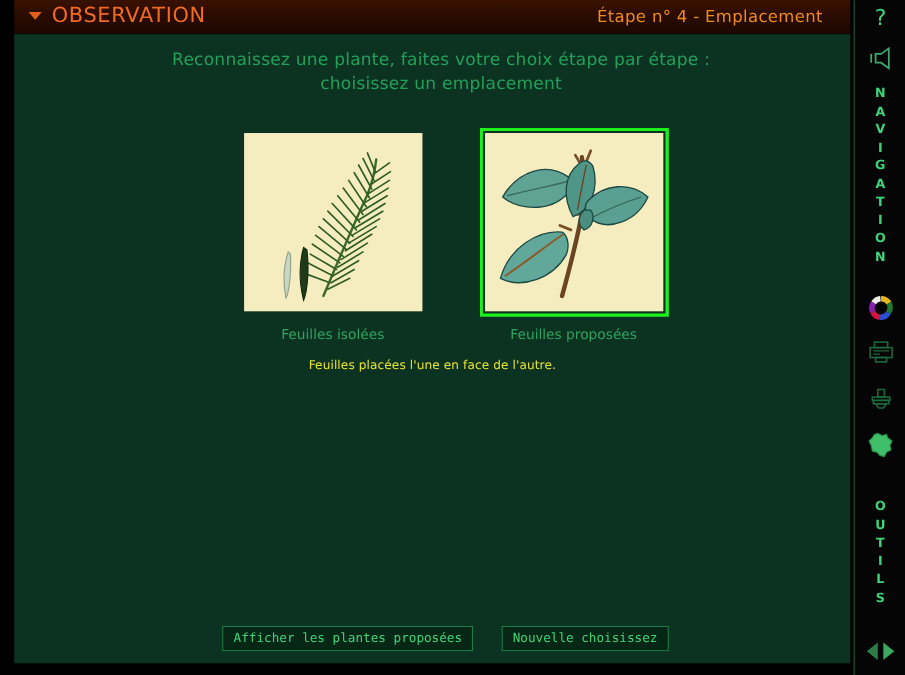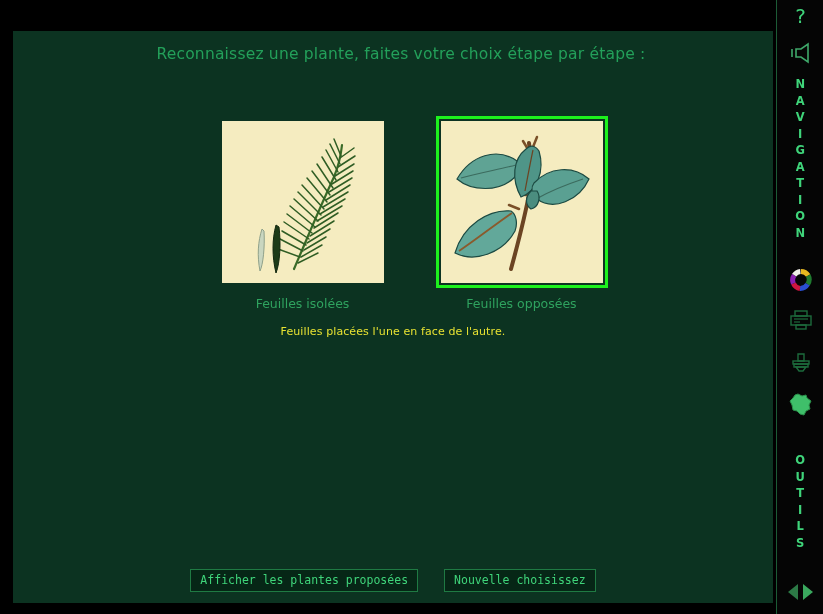--- a/index.html
+++ b/index.html
@@ -111,21 +111,21 @@
     width: 760px;
     text-align: center;
     color: #e8e232;
     font-size: 11px;
     letter-spacing: 0.1px;
   }
 
   
   #bottom-bar {
     position: absolute;
-    left: 0; bottom: 11px;
+    left: 12px; bottom: 11px;
     width: 760px;
     display: flex;
     justify-content: center;
     gap: 26px;
   }
   .btn {
     background: #062616;
     border: 1px solid #1f7a43;
     color: #3fd47a;
     font-family: "DejaVu Sans Mono", monospace;
@@ -196,25 +196,33 @@
     border-bottom: 8px solid transparent;
     border-left: 10px solid #3aa85e;
     cursor: pointer;
   }
 </style>
 </head>
 <body>
 
 <div id="app">
 
+  <div id="header">
+    <div id="header-left">
+      <span class="tri-down"></span>
+      <span id="app-title">OBSERVATION</span>
+    </div>
+    <div id="header-step">Étape n° 4 - Emplacement</div>
+  </div>
 
   <div id="content">
 
     <div id="instructions">
       <div>Reconnaissez une plante, faites votre choix étape par étape :</div>
+      <div>choisissez un emplacement</div>
     </div>
 
     <div id="choices">
 
       <div class="choice">
         <div class="thumb-wrap">
           <div class="thumb">
             <svg viewBox="0 0 162 162" width="100%" height="100%">
               <rect x="0" y="0" width="162" height="162" fill="#f5ecc0"></rect>
               <g stroke="#2f5d24" stroke-width="1.5" fill="none" stroke-linecap="round">
@@ -281,21 +289,21 @@
                 <path d="M84 70 C 87 54, 90 38, 92 29" stroke="#6b4423" fill="none"></path>
                 <path d="M93 62 C 108 46, 132 44, 148 58 C 138 80, 112 90, 96 78 C 90 72, 90 66, 93 62 Z" fill="#5aa092"></path>
                 <path d="M142 58 C 124 64, 106 72, 97 77" stroke="#3b6b5e" fill="none"></path>
                 <path d="M70 90 C 48 88, 22 104, 14 132 C 34 142, 62 132, 74 110 C 77 102, 75 93, 70 90 Z" fill="#62a89a"></path>
                 <path d="M18 130 C 36 118, 56 102, 71 92" stroke="#8a5a2c" fill="none" stroke-width="1.8"></path>
                 <path d="M90 70 C 84 76, 84 84, 90 88 C 98 86, 100 76, 96 70 Z" fill="#4b8d7f"></path>
               </g>
             </svg>
           </div>
         </div>
-        <div class="choice-label">Feuilles opposées</div>
+        <div class="choice-label">Feuilles proposées</div>
       </div>
 
     </div>
 
     <div id="description">Feuilles placées l'une en face de l'autre.</div>
 
     <div id="bottom-bar">
       <button class="btn">Afficher les plantes proposées</button>
       <button class="btn">Nouvelle choisissez</button>
     </div>

